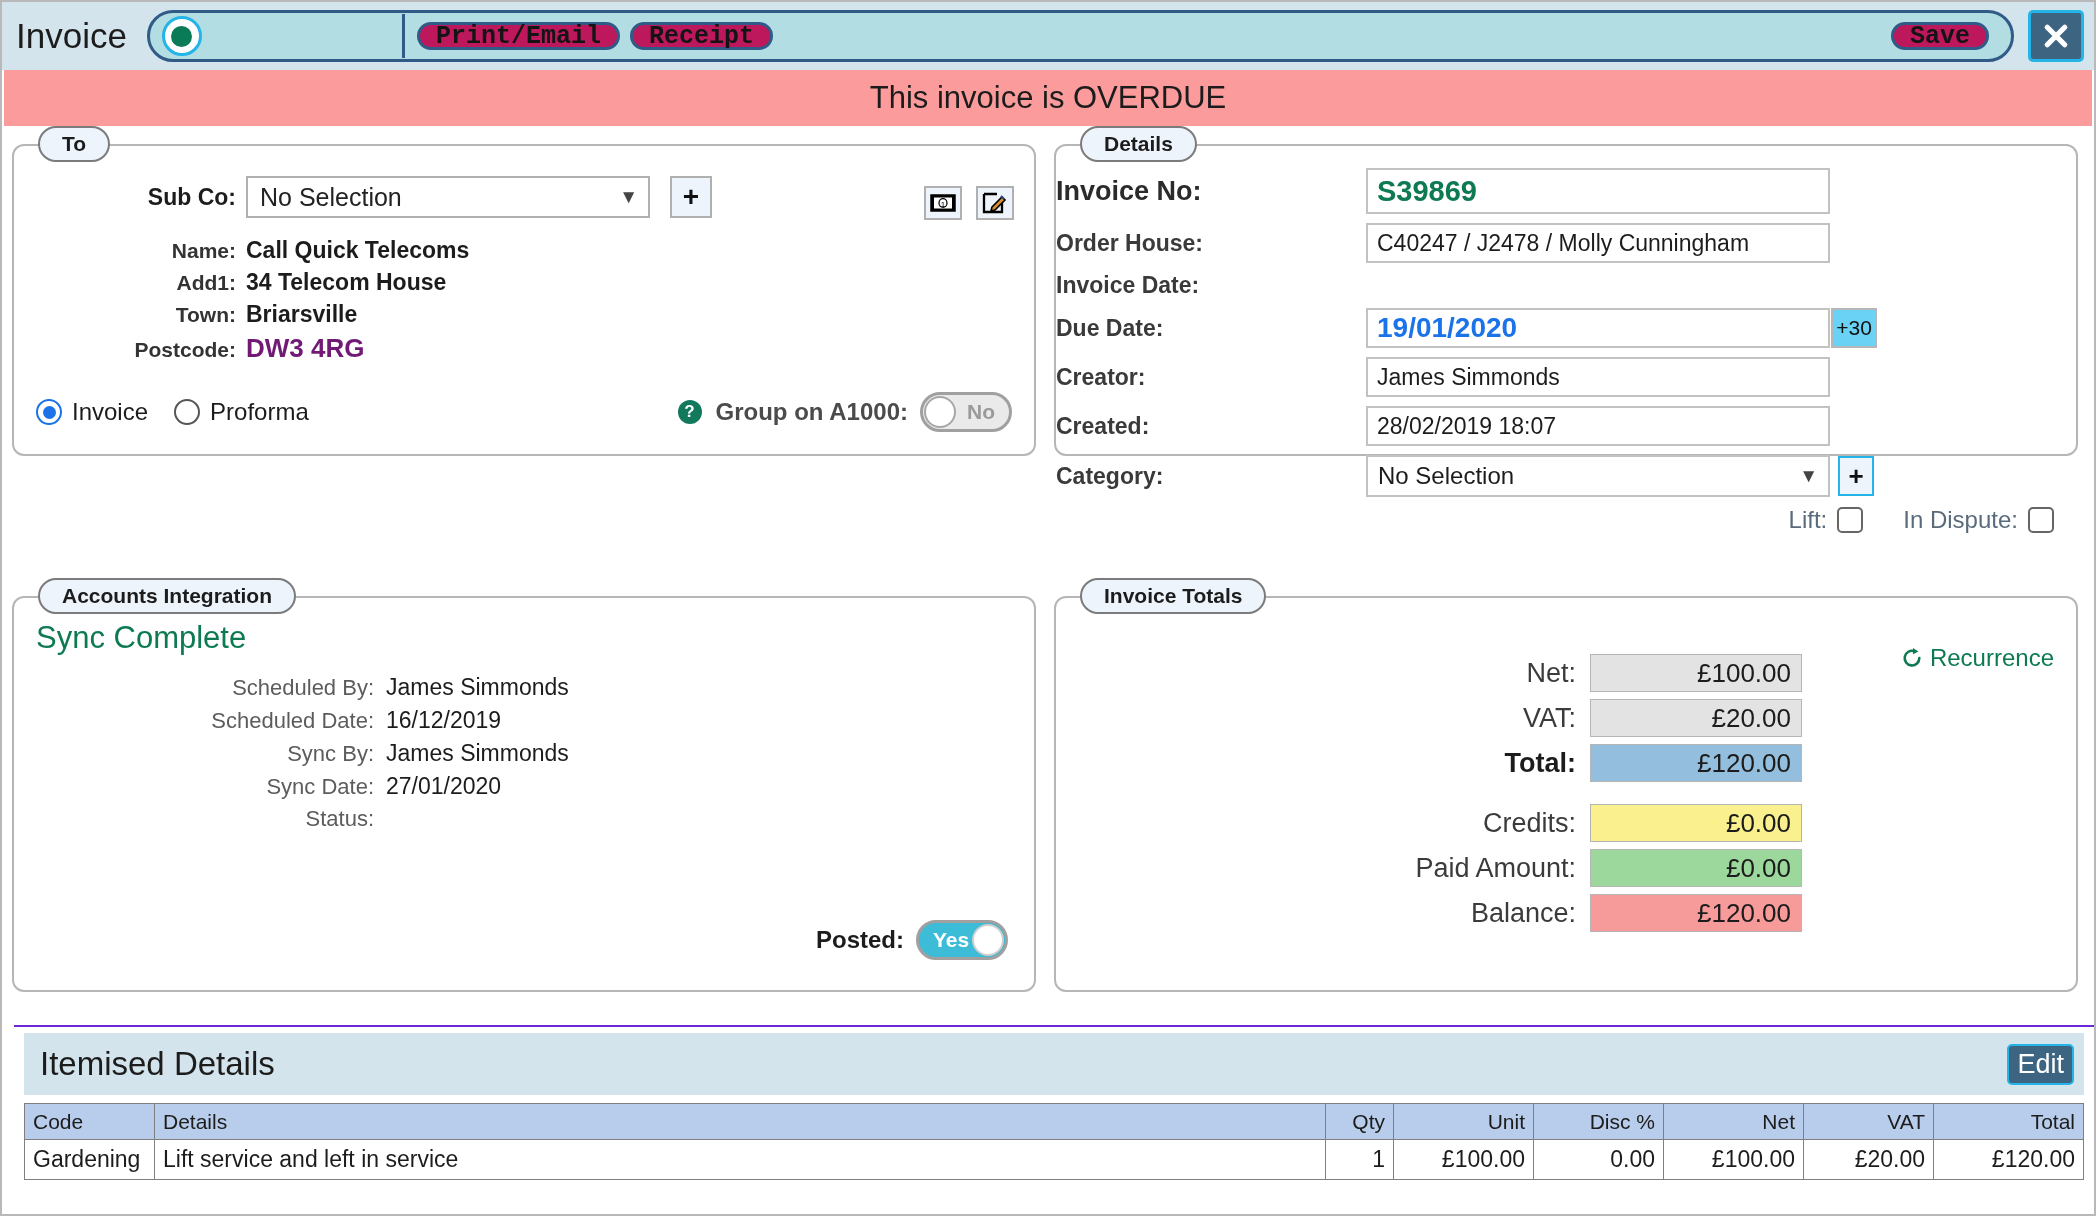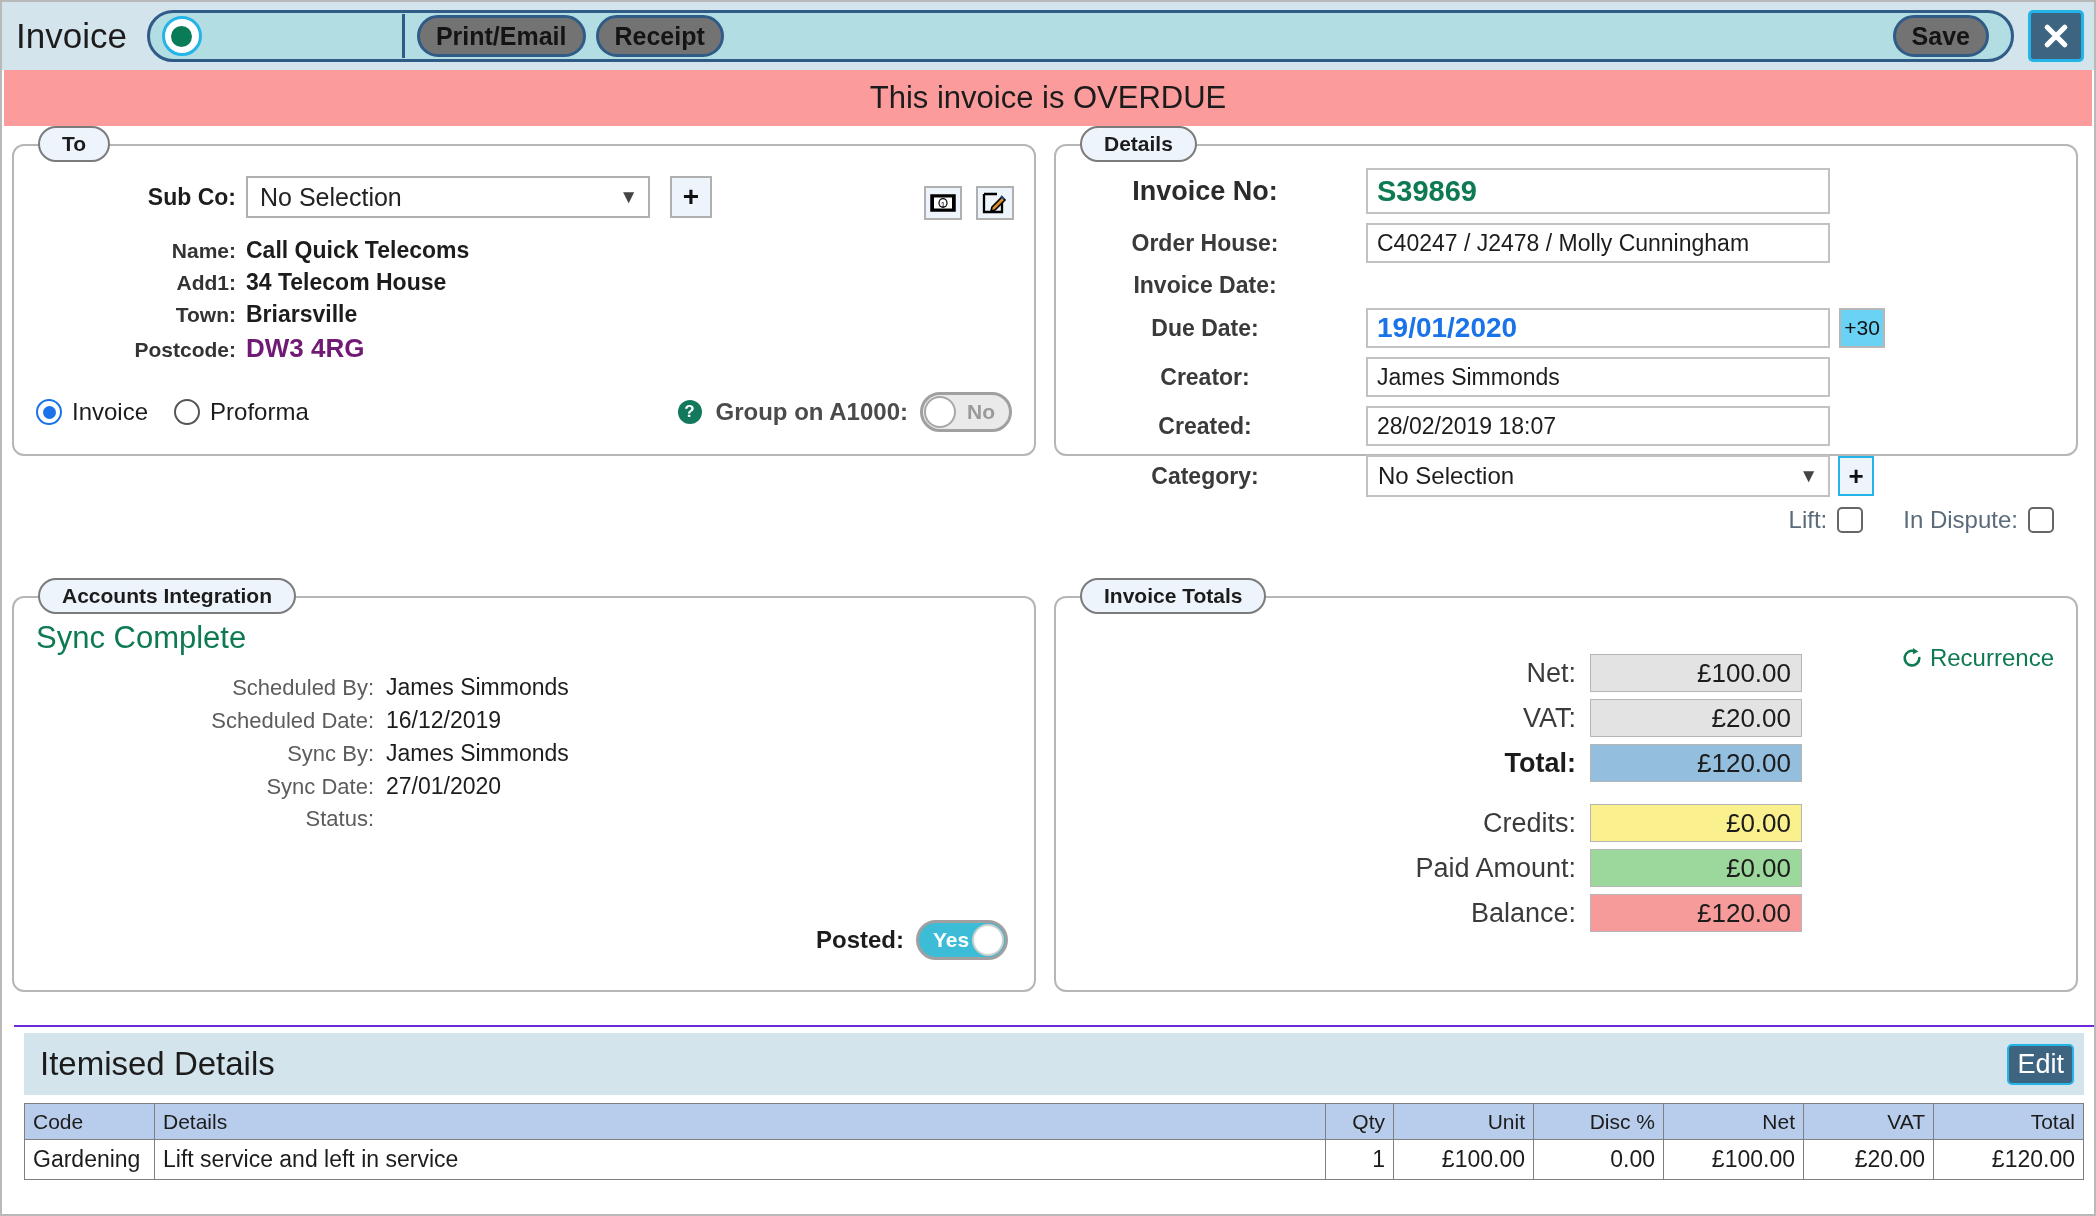--- a/index.html
+++ b/index.html
@@ -46,30 +46,31 @@
   }
   .status-dot {
     width: 21px; height: 21px; border-radius: 50%;
     background: #0a7b57;
   }
   .tb-sep {
     width: 3px; height: 44px; background: #2f5b86;
     margin-left: 200px; margin-right: 12px; flex: 0 0 auto;
   }
   .pill-btn {
-    background: #737373;
+    background: #be185d;
     border: 3px solid #2f5b86;
     border-radius: 22px;
-    height: 42px;
+    height: 28px;
     padding: 0 16px;
     font-size: 25px; font-weight: bold; color: #141414;
     display: flex; align-items: center; justify-content: center;
     cursor: pointer;
     margin-right: 10px;
     white-space: nowrap;
+    font-family: Liberation Mono, monospace;
   }
   .toolbar-spacer { flex: 1; }
   .close-btn {
     width: 56px; height: 52px;
     background: #3d6480;
     border: 3px solid #25b4e8;
     border-radius: 5px;
     display: flex; align-items: center; justify-content: center;
     cursor: pointer; flex: 0 0 auto;
   }
@@ -193,35 +194,35 @@
     position: absolute; left: 1px;
   }
   .toggle .tx { position: absolute; right: 14px; font-size: 21px; font-weight: bold; color: #9a9a9a; }
   .toggle.on { background: #3cbcd6; border-color: #a0a0a0; }
   .toggle.on .knob { left: auto; right: 1px; border-color: #cfcfcf; }
   .toggle.on .tx { right: auto; left: 14px; color: #ffffff; }
 
   
   .d-row { display: flex; align-items: center; margin-bottom: 9px; }
   .d-lbl {
-    width: 310px; text-align: center; padding-right: 12px;
+    width: 310px; text-align: left; padding-right: 12px;
     font-size: 23px; font-weight: bold; color: #3a3a3a;
   }
   .d-lbl.big { font-size: 27px; color: #2b2b2b; }
   .d-input {
     width: 464px; height: 40px;
     border: 2px solid #c2c2c2; background: #ffffff;
     display: flex; align-items: center; padding: 0 9px;
     font-size: 23px; color: #1c1c1c;
   }
   .d-input.tall { height: 46px; font-size: 29px; }
   .d-input.green { color: #0e7a52; font-weight: bold; font-size: 29px; }
   .d-input.blue  { color: #1a73e8; font-weight: bold; font-size: 28px; }
   .d-badge {
-    margin-left: 9px; width: 46px; height: 40px;
+    margin-left: 1px; width: 46px; height: 40px;
     background: #69d2f5; border: 2px solid #b7b7b7;
     display: flex; align-items: center; justify-content: center;
     font-size: 21px; color: #111; cursor: pointer;
   }
   .d-select {
     width: 464px; height: 42px;
     border: 2px solid #c2c2c2; background: #ffffff;
     display: flex; align-items: center; justify-content: space-between;
     padding: 0 10px 0 10px; font-size: 24px; color: #1c1c1c; cursor: pointer;
   }

